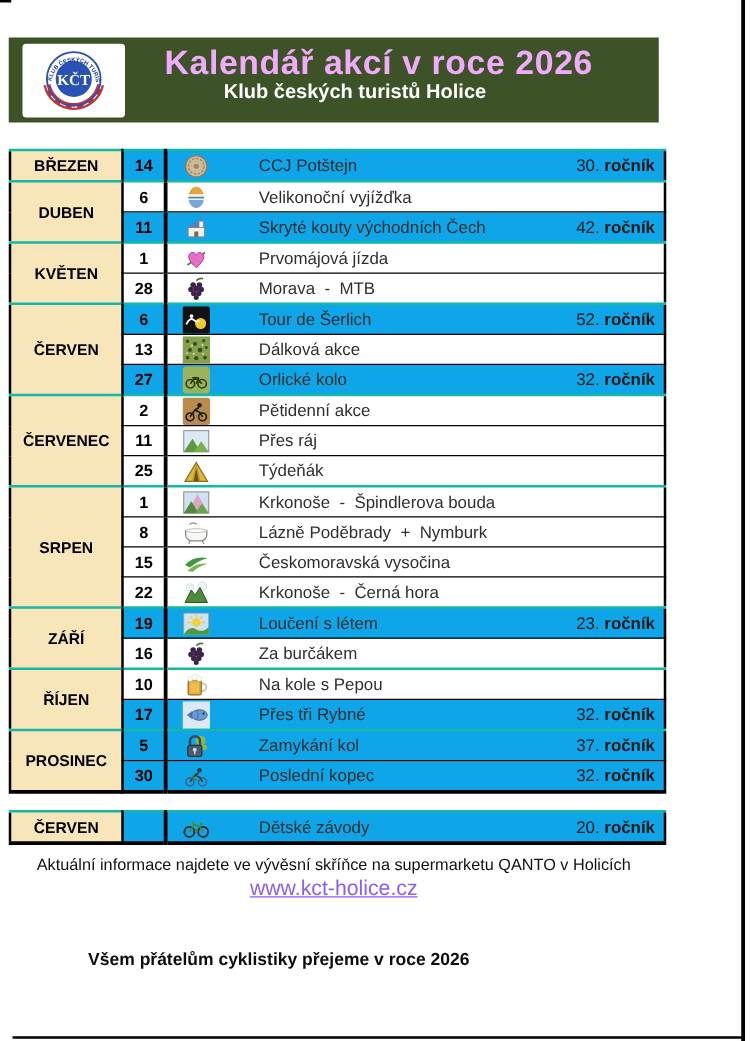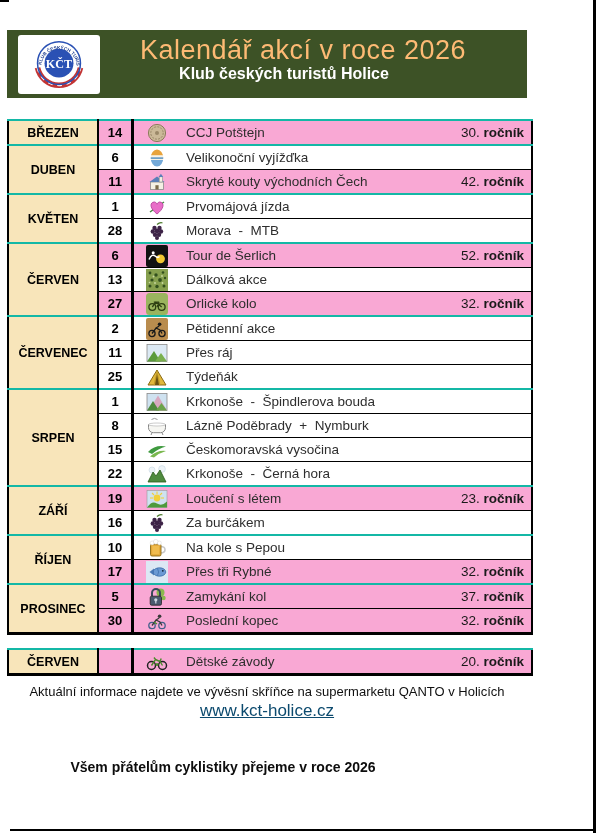--- a/index.html
+++ b/index.html
@@ -8,46 +8,46 @@
     font-family:"Liberation Sans","DejaVu Sans",sans-serif;overflow:hidden;color:#111;
   }
   .corner-artifact{position:absolute;left:0;top:0;width:9px;height:2px;background:#000;}
   .page-right-border{position:absolute;left:593px;top:0;width:3px;height:833px;background:#000;}
   .page-bottom-border{position:absolute;left:10px;top:829px;width:586px;height:2px;background:#000;}
 
   .header{position:absolute;left:7px;top:30px;width:520px;height:68px;background:#3D5226;}
   .logo-box{position:absolute;left:11px;top:5px;width:82px;height:59px;background:#fff;border-radius:3px;
     display:flex;align-items:center;justify-content:center;}
   .hdr-title{position:absolute;left:40px;right:6px;top:5px;text-align:center;
-    font-size:27px;font-weight:normal;color:#fdba74;letter-spacing:0.5px;padding-left:38px;}
+    font-size:27px;font-weight:bold;color:#f0abfc;letter-spacing:0.5px;padding-left:38px;}
   .hdr-subtitle{position:absolute;left:40px;right:6px;top:35px;text-align:center;
     font-size:16px;font-weight:bold;color:#FFFFFF;}
 
   .cal-wrap{position:absolute;left:7px;top:119px;}
   .cal-wrap2{position:absolute;left:7px;top:648px;}
   table.cal{border-collapse:collapse;width:520px;table-layout:fixed;}
   table.cal{border:2px solid #000;border-bottom-width:3px;}
   table.cal td{height:23px;padding:0;vertical-align:middle;background:#fff;}
   table.cal td{border-top:1px solid #000;}
   table.cal tr.group-start td{border-top:2px solid #14b8a6;}
   td.month{width:88px;border-right:2px solid #000;background:#F8E5BA !important;
     font-weight:bold;font-size:12.5px;text-align:center;color:#000;}
   td.day{width:32px;border-right:3px solid #000;font-weight:bold;font-size:13px;text-align:center;color:#000;}
   td.event{width:397px;}
-  tr.hl td{background:#f9a8d4;}
+  tr.hl td{background:#0ea5e9;}
   .evt-inner{display:flex;align-items:center;height:100%;padding:0 7px 0 12px;}
   .icn{width:22px;height:22px;flex:0 0 22px;display:inline-block;}
   .icn svg{width:22px;height:22px;display:block;}
-  .evt-name{margin-left:18px;font-size:13.5px;color:#2e2e2e;white-space:pre;}
+  .evt-name{margin-left:39px;font-size:13.5px;color:#2e2e2e;white-space:pre;}
   .evt-ed{margin-left:auto;font-size:13.5px;color:#1a1a1a;white-space:pre;}
   .evt-ed .ed-word{font-weight:bold;}
 
   .note{position:absolute;left:7px;top:684px;width:520px;text-align:center;font-size:13px;color:#101010;}
   .linkrow{position:absolute;left:7px;top:701px;width:520px;text-align:center;}
-  .linkrow a{font-size:17px;color:#0c4a6e;text-decoration:underline;}
+  .linkrow a{font-size:17px;color:#8b5cf6;text-decoration:underline;}
   .wish{position:absolute;left:0;top:759px;width:446px;text-align:center;
     font-size:14px;font-weight:bold;color:#0d0d0d;line-height:17px;}
 </style>
 </head>
 <body>
 
 <div class="corner-artifact"></div>
 <div class="page-right-border"></div>
 <div class="page-bottom-border"></div>
 

